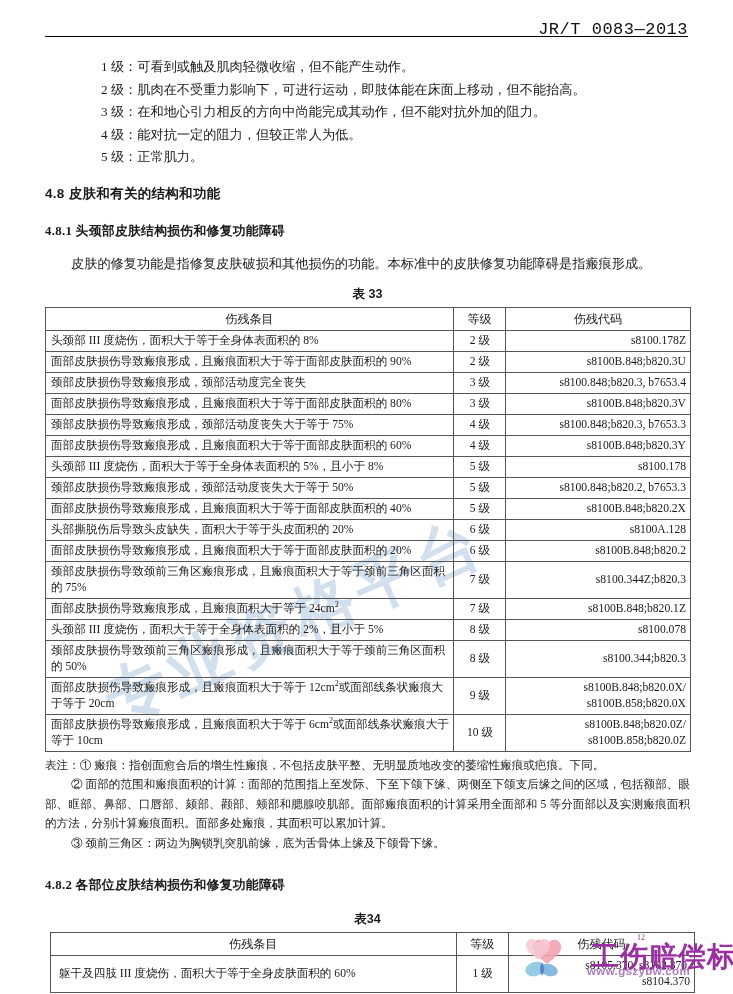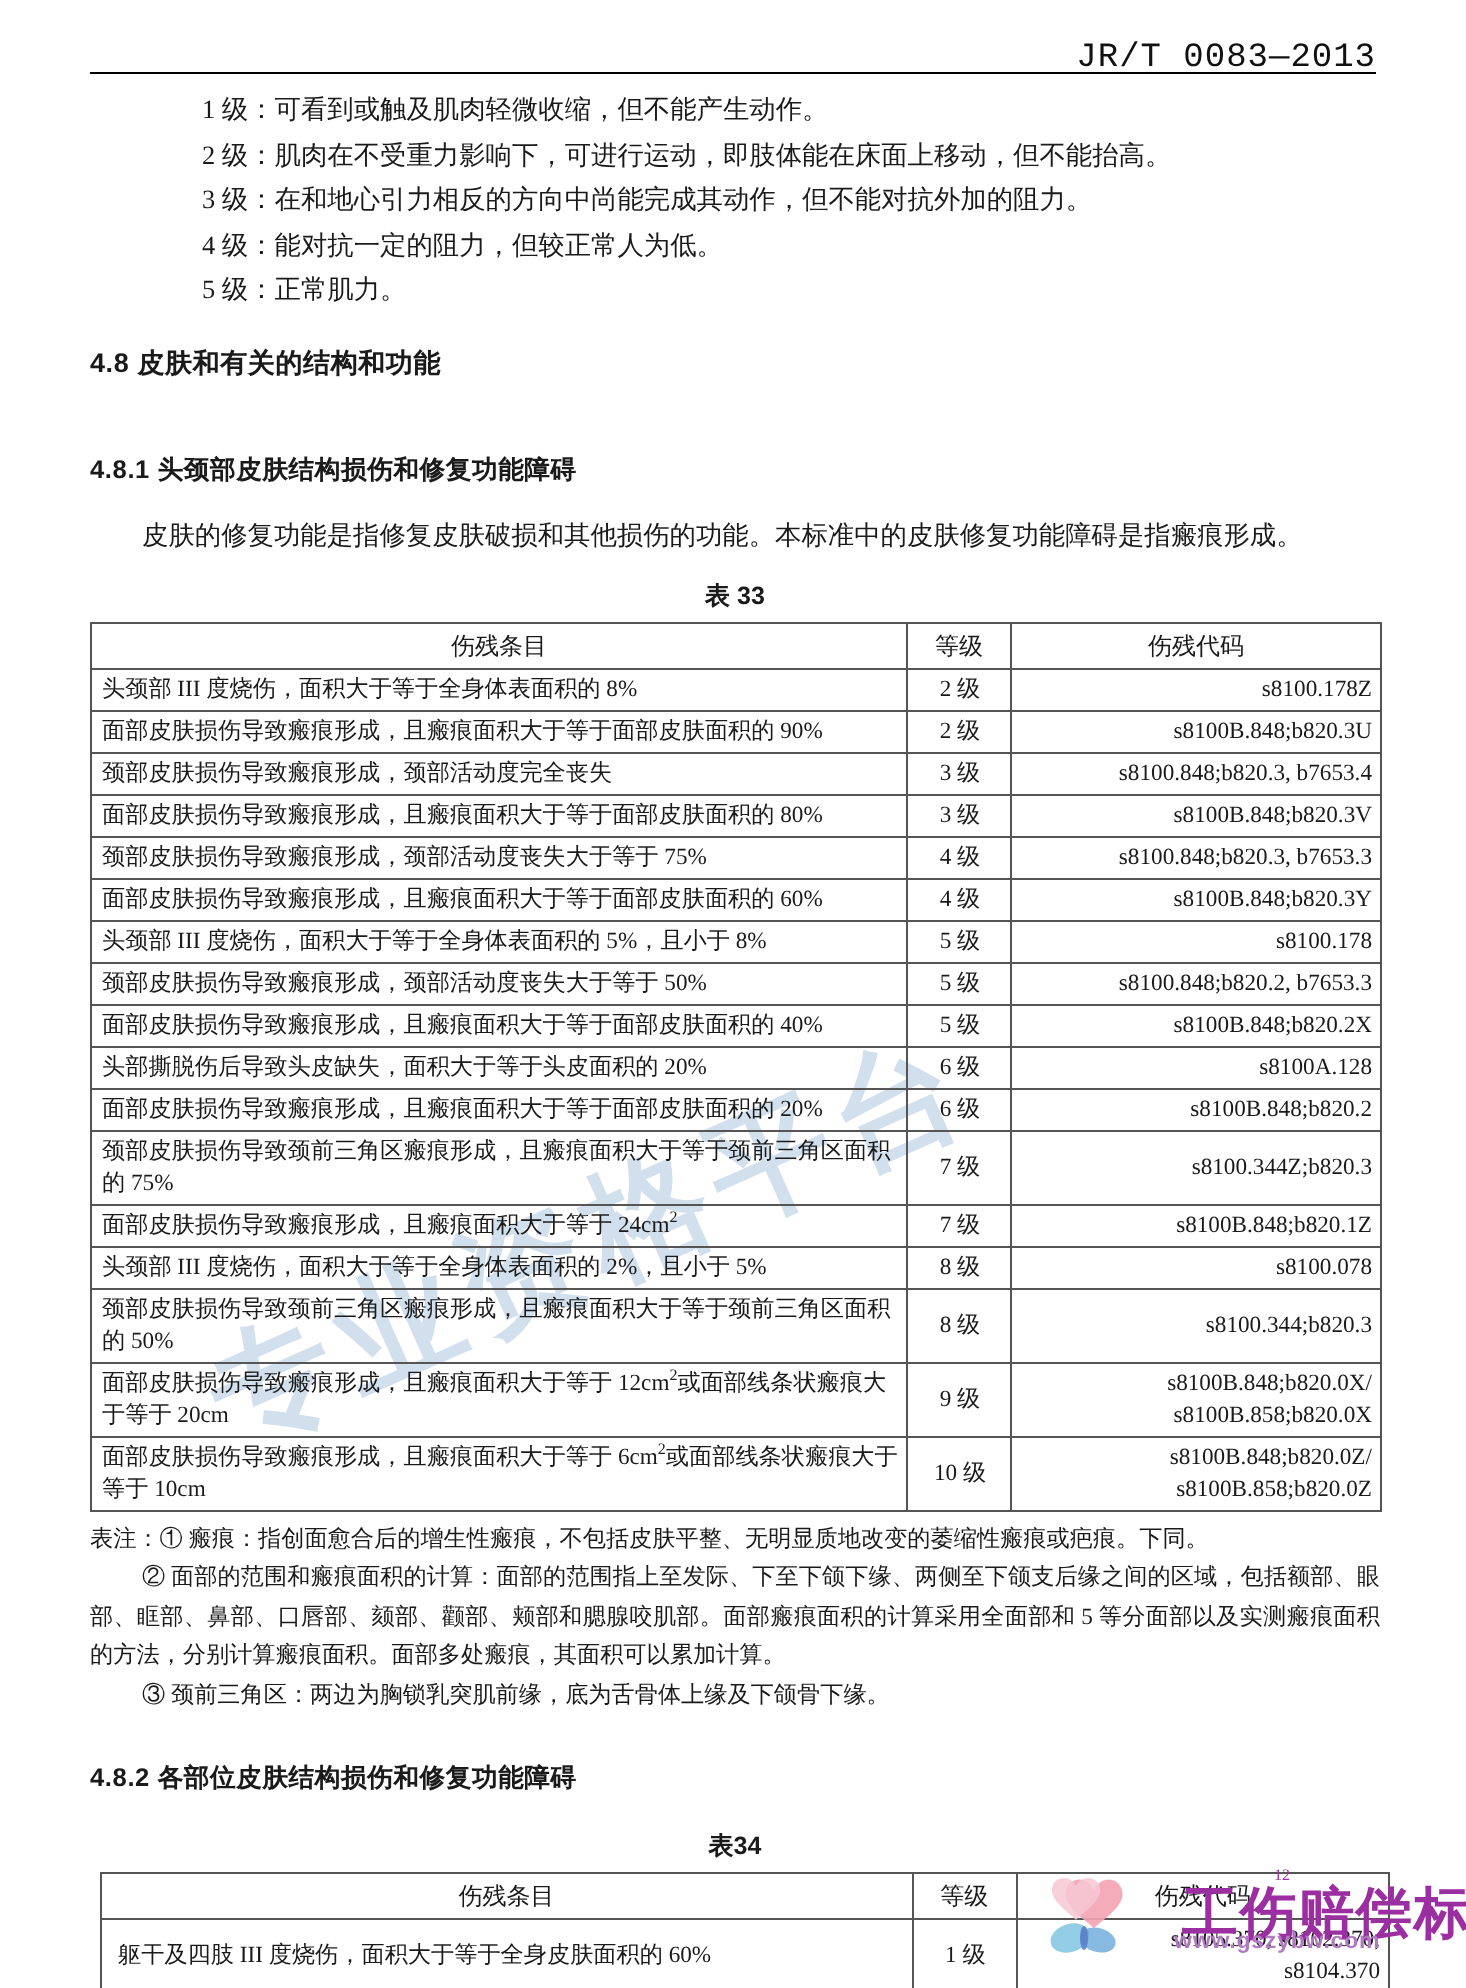--- a/index.html
+++ b/index.html
@@ -65,45 +65,45 @@
   
   .content {
     position: absolute;
     top: 44px;
     left: 45px;
     width: 645px;
     z-index: 2;
   }
 
   .grade-list {
-    margin: 0 0 6px 0;
+    margin: 12px 0 6px 0;
     padding: 0;
     list-style: none;
   }
   .grade-list li {
     font-size: 13.2px;
     line-height: 22.5px;
     padding-left: 56px;
     text-indent: 0;
     white-space: nowrap;
   }
 
   h2.sec {
     font-family: "Liberation Sans", sans-serif;
     font-size: 13.5px;
     font-weight: bold;
     margin: 16px 0 0 0;
     padding: 0;
     letter-spacing: .3px;
   }
   h3.sec {
-    font-family: Liberation Sans, sans-serif;
+    font-family: Liberation Serif, serif;
     font-size: 12.8px;
     font-weight: bold;
-    margin: 36px 0 0 0;
+    margin: 20px 0 0 0;
     padding: 0;
     letter-spacing: .3px;
   }
   p.body {
     font-size: 13.2px;
     line-height: 22px;
     margin: 13px 0 0 0;
     text-indent: 26px;
     text-align: justify;
   }

